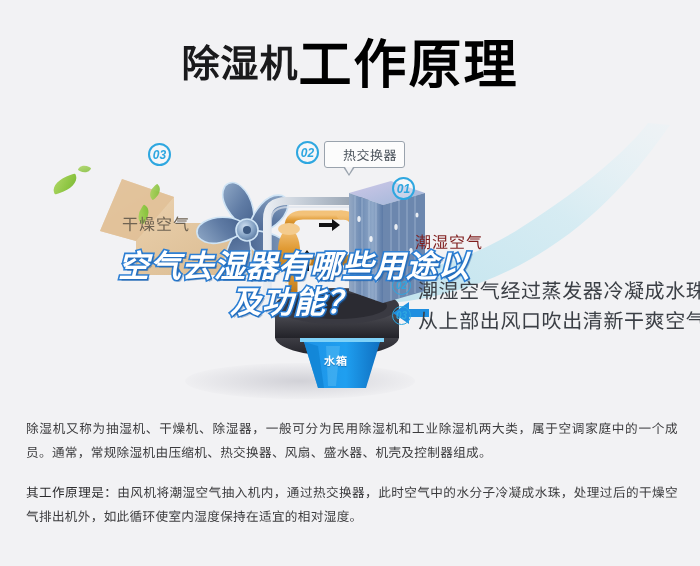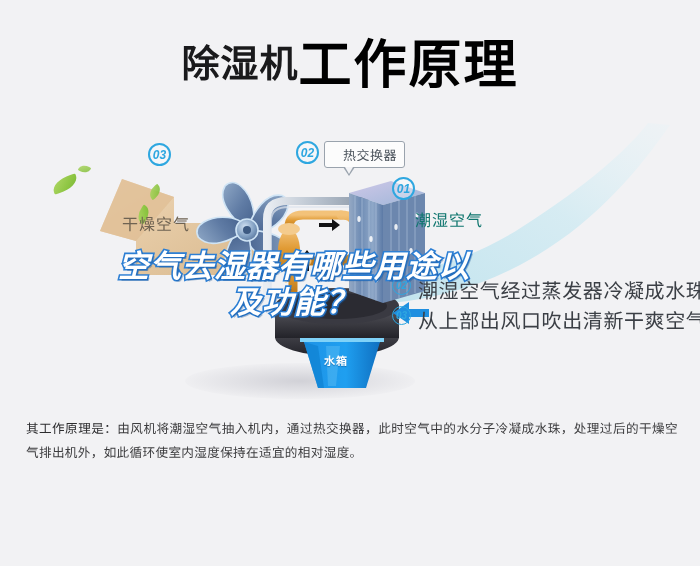--- a/index.html
+++ b/index.html
@@ -193,21 +193,21 @@
 
   
   .ill-label {
     position: absolute;
     font-size: 16px;
     color: #5a6068;
     letter-spacing: 1px;
     white-space: nowrap;
   }
   .lbl-dry   { left: 122px; top: 96px; color:#6f6352; }
-  .lbl-humid { left: 415px; top: 92px; color:#0f766e; }
+  .lbl-humid { left: 415px; top: 114px; color:#7f1d1d; }
 
   
   .headline {
     position: absolute;
     left: 0;
     top: 249px;
     width: 588px;
     text-align: center;
     font-size: 31px;
     font-weight: bold;
@@ -477,16 +477,17 @@
       <div class="step-txt">从上部出风口吹出清新干爽空气</div>
     </div>
   </div>
 
   <div class="headline">
     <div>空气去湿器有哪些用途以</div>
     <div>及功能？</div>
   </div>
 
   <div class="body-copy">
+    <p class="para">除湿机又称为抽湿机、干燥机、除湿器，一般可分为民用除湿机和工业除湿机两大类，属于空调家庭中的一个成员。通常，常规除湿机由压缩机、热交换器、风扇、盛水器、机壳及控制器组成。</p>
     <p class="para"><span class="lead">其工作原理是：</span><span>由风机将潮湿空气抽入机内，通过热交换器，此时空气中的水分子冷凝成水珠，处理过后的干燥空气排出机外，如此循环使室内湿度保持在适宜的相对湿度。</span></p>
   </div>
 
 </div>
 
 </body></html>

